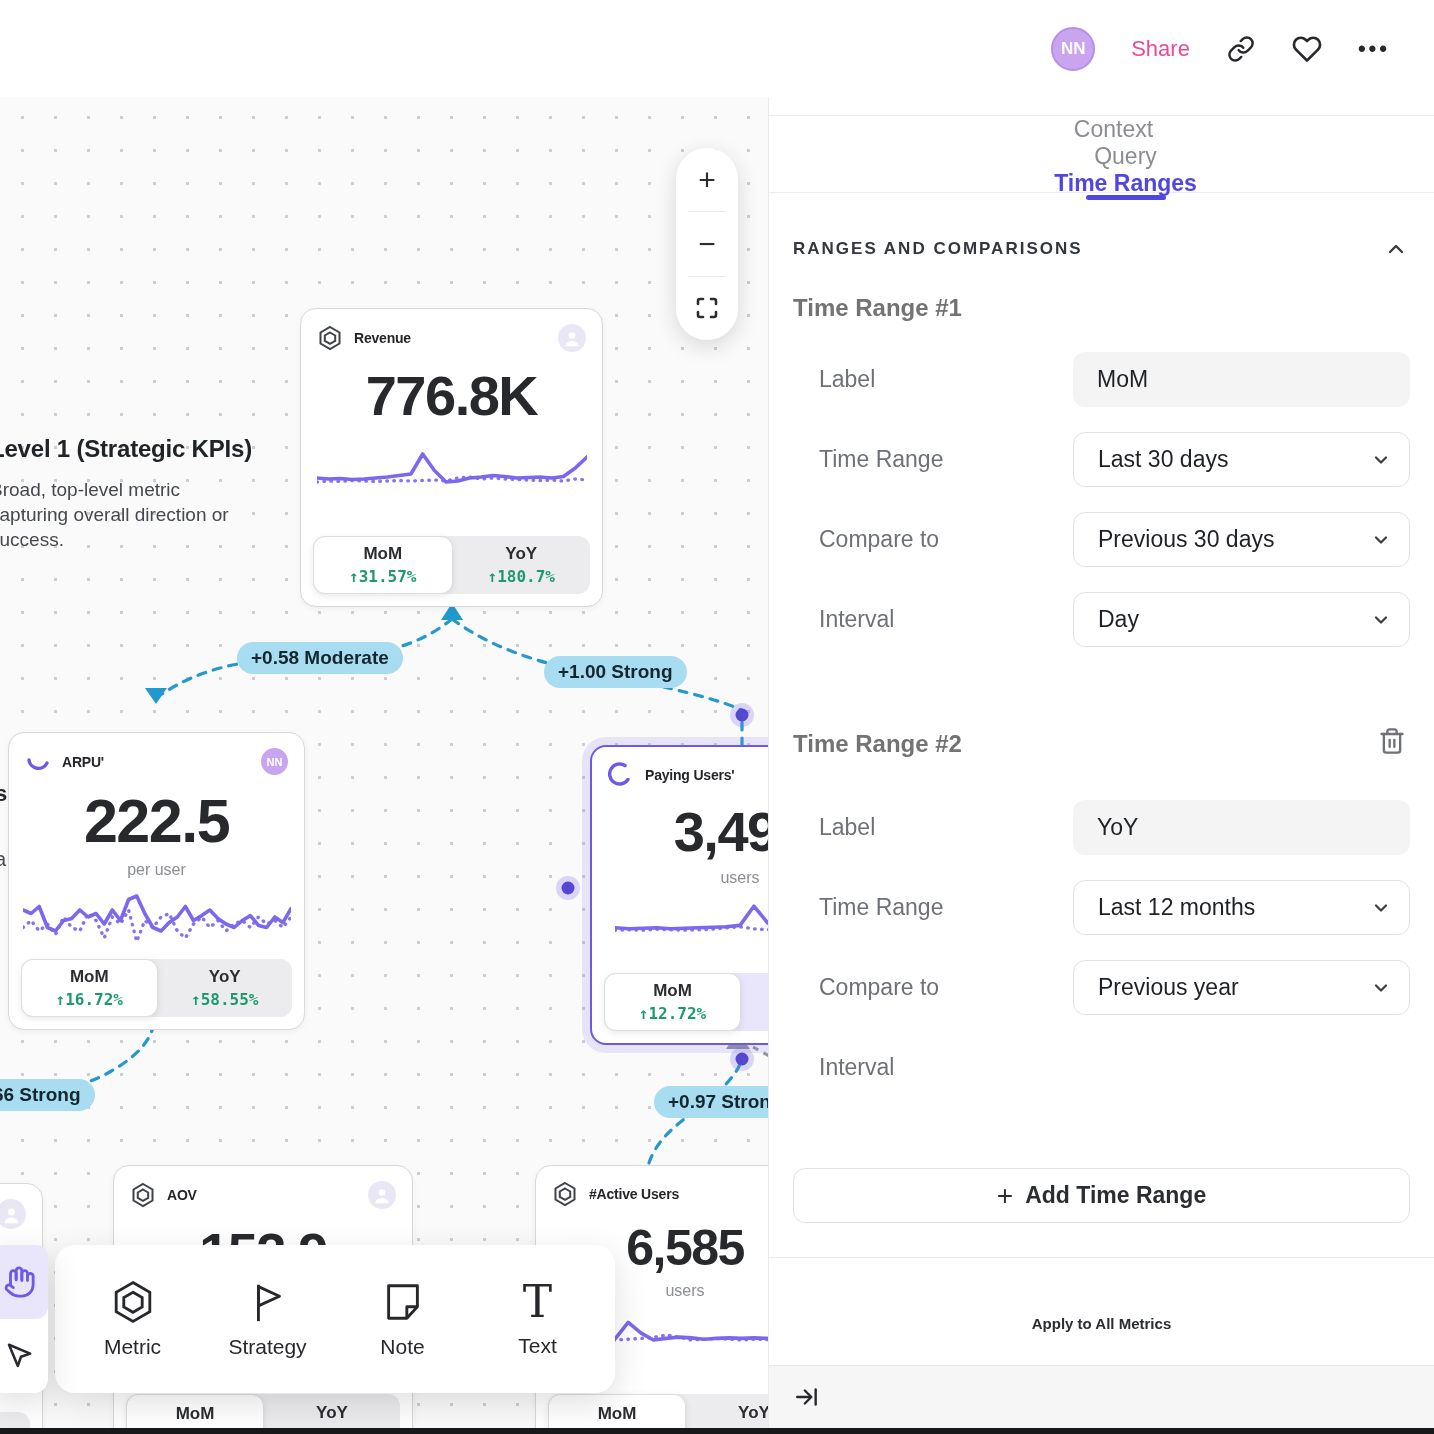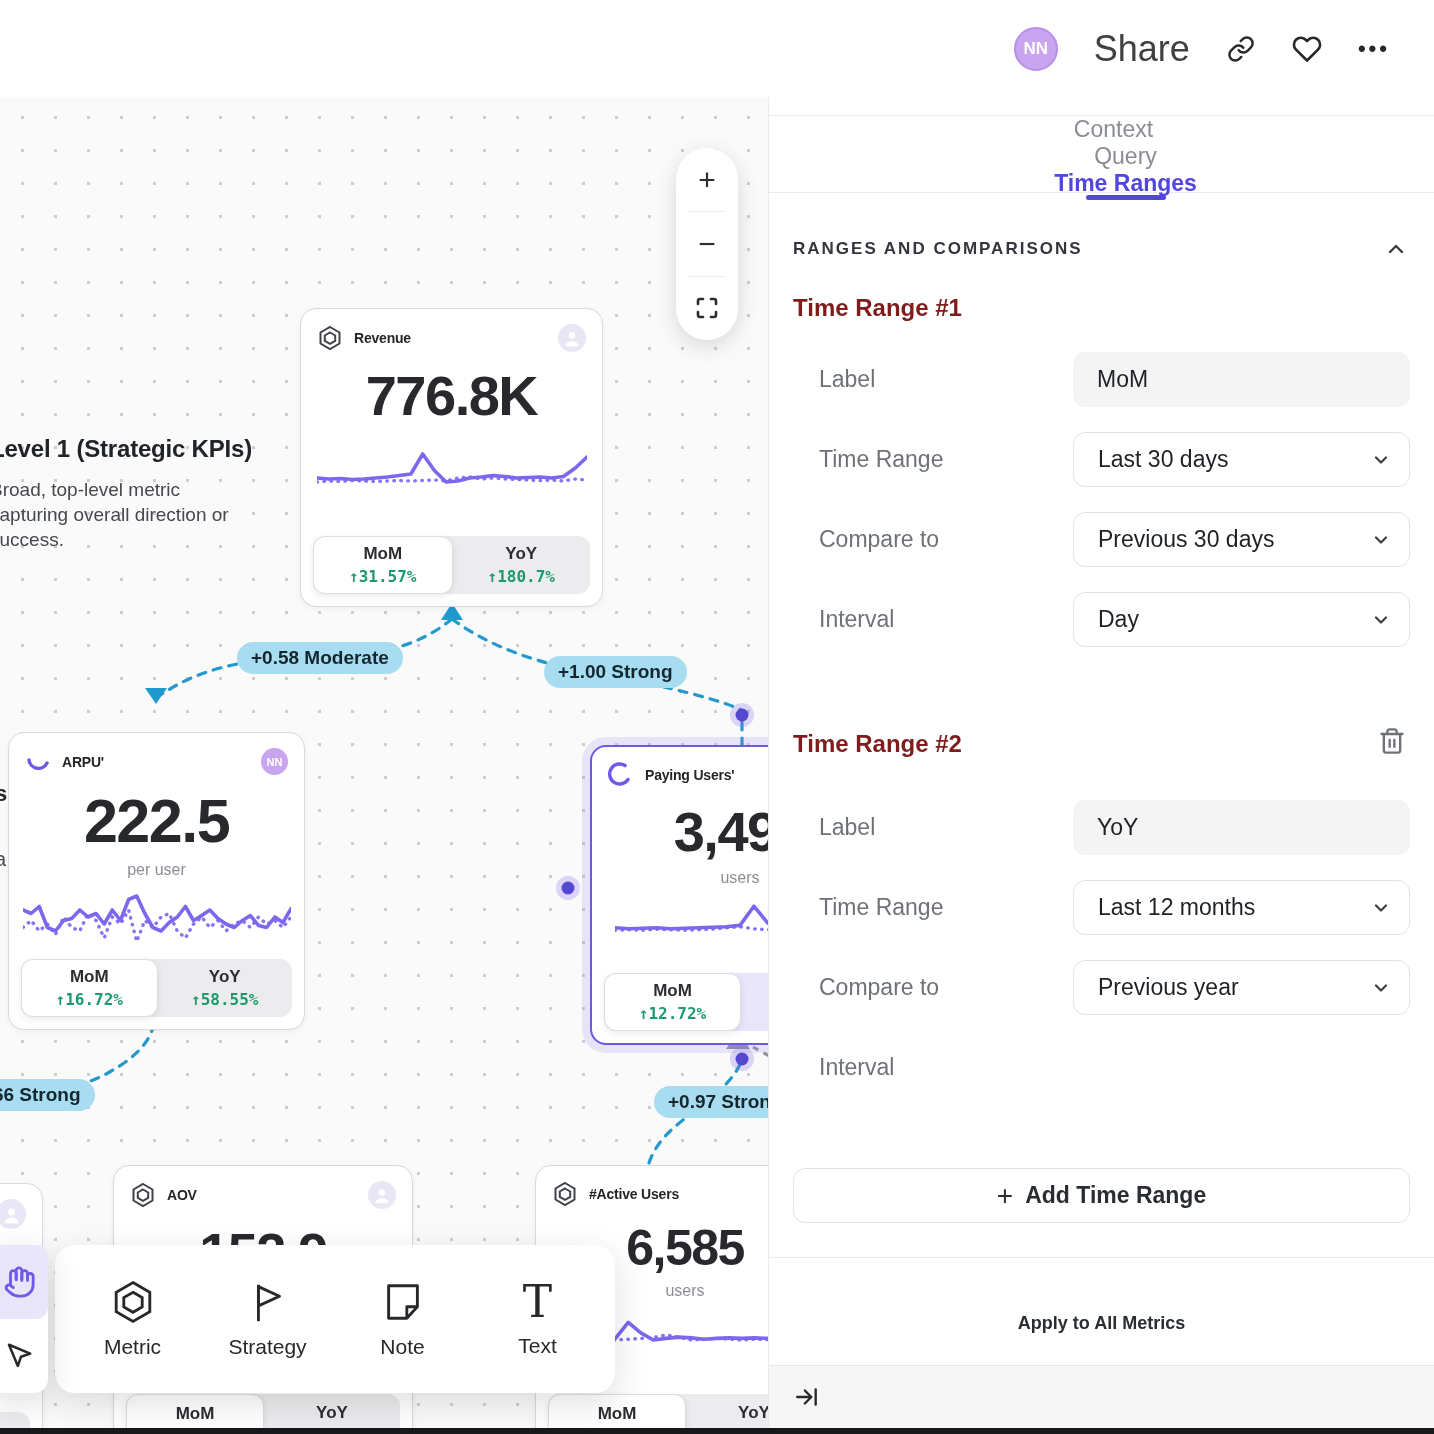--- a/index.html
+++ b/index.html
@@ -4,21 +4,21 @@
 <style>
   * { margin:0; padding:0; box-sizing:border-box; }
   html,body { width:1434px; height:1434px; }
   body { font-family:"Liberation Sans", sans-serif; background:#fff; position:relative; overflow:hidden; }
   .app { position:absolute; inset:0; width:1434px; height:1434px; overflow:hidden; background:#fff; }
 
   
   .topbar { position:absolute; left:0; top:0; width:1434px; height:97px; background:#fff; z-index:40; }
   .topbar-right { position:absolute; right:44px; top:0; height:97px; display:flex; align-items:center; gap:36px; }
   .avatar-nn { width:44px; height:44px; border-radius:50%; background:#c9a5f0; border:2px solid #b78fe9; color:#fff; font-size:17px; font-weight:700; display:flex; align-items:center; justify-content:center; cursor:pointer; }
-  .share-label { font-size:36px; font-weight:500; color:#404040; cursor:pointer; }
+  .share-label { font-size:22px; font-weight:500; color:#ec4899; cursor:pointer; }
   .icon-btn { width:30px; height:30px; display:flex; align-items:center; justify-content:center; cursor:pointer; color:#26282c; }
   .dots { font-size:22px; letter-spacing:3px; color:#26282c; font-weight:700; cursor:pointer; }
 
   
   .canvas { position:absolute; left:0; top:97px; width:768px; height:1331px; overflow:hidden;
     background-color:#fafafa;
     background-image:radial-gradient(#cdcdd3 1.7px, transparent 1.7px);
     background-size:33px 33px; background-position:6px 4px; }
 
   .level-note { position:absolute; left:-10px; top:338px; width:265px; }
@@ -86,37 +86,37 @@
   .panel { position:absolute; left:768px; top:97px; width:666px; height:1331px; background:#fff; border-left:1px solid #ebebee; z-index:35; }
   .tabs { position:absolute; left:0; right:0; top:18px; height:78px; border-top:1px solid #ececee; border-bottom:1px solid #ececee; display:flex; align-items:center;flex-direction:column; }
   .tab { font-size:23px; color:#8a8d93; cursor:pointer; position:relative; height:100%; display:flex; align-items:center; }
   .tab-context { margin-left:24px; }
   .tab-query { margin-left:48px; }
   .tab-time { margin-left:48px; color:#5246e0; font-weight:700; }
   .tab-underline { position:absolute; left:50%; transform:translateX(-50%); bottom:-3px; width:80px; height:5px; border-radius:3px; background:#5246e0; }
 
   .sec-header { position:absolute; left:24px; right:26px; top:140px; display:flex; align-items:center; justify-content:space-between; }
   .sec-title { font-size:17px; font-weight:700; letter-spacing:2px; color:#33363c; }
-  .tr-title { position:absolute; left:24px; font-size:24px; font-weight:700; color:#7f1d1d; }
+  .tr-title { position:absolute; left:24px; font-size:24px; font-weight:700; color:#737373; }
   .trash-btn { position:absolute; right:28px; cursor:pointer; color:#6e7177; }
 
   .prow { position:absolute; left:50px; right:24px; height:55px; display:flex; align-items:center; justify-content:space-between; }
   .plabel { font-size:23px; color:#6e7177; }
   .ctl { width:337px; height:55px; border-radius:12px; display:flex; align-items:center; font-size:23px; color:#1e2125; }
   .ctl.input { background:#f4f4f5; padding-left:24px; }
   .ctl.select { background:#fff; border:1.5px solid #e2e2e7; padding:0 18px 0 24px; justify-content:space-between; font-weight:500; cursor:pointer; }
   .chev { color:#3a3d42; display:flex; }
 
   .add-btn { position:absolute; left:24px; right:24px; top:1071px; height:55px; border:1.5px solid #e2e2e7; border-radius:12px;
     display:flex; align-items:center; justify-content:center; gap:12px; font-size:23px; font-weight:600; color:#2a2d31; cursor:pointer; background:#fff; }
   .plus-glyph { font-size:28px; font-weight:400; line-height:1; }
 
   .panel-divider { position:absolute; left:0; right:0; top:1160px; height:1px; background:#ececee; }
   .apply-btn { position:absolute; left:0; right:0; top:1196px; height:60px; display:flex; align-items:center; justify-content:center;
-    font-size:18px; font-weight:600; color:#2a2d31; cursor:pointer; }
+    font-size:15px; font-weight:600; color:#2a2d31; cursor:pointer; }
   .panel-bottombar { position:absolute; left:0; right:0; top:1268px; height:63px; background:#f6f6f7; border-top:1px solid #e8e8ea; display:flex; align-items:center; }
   .collapse-btn { margin-left:25px; cursor:pointer; color:#26282c; display:flex; }
 
   .bottom-strip { position:absolute; left:0; top:1428px; width:1434px; height:6px; background:#17181a; z-index:60; }
 </style>
 </head>
 <body>
 
 <div class="app">
 

